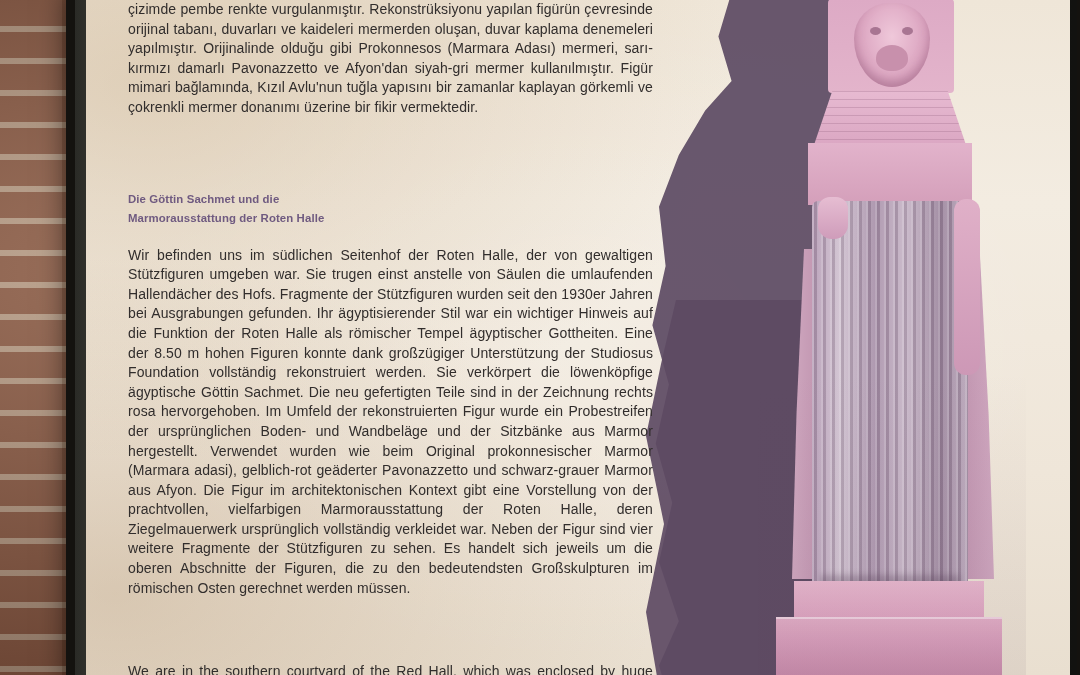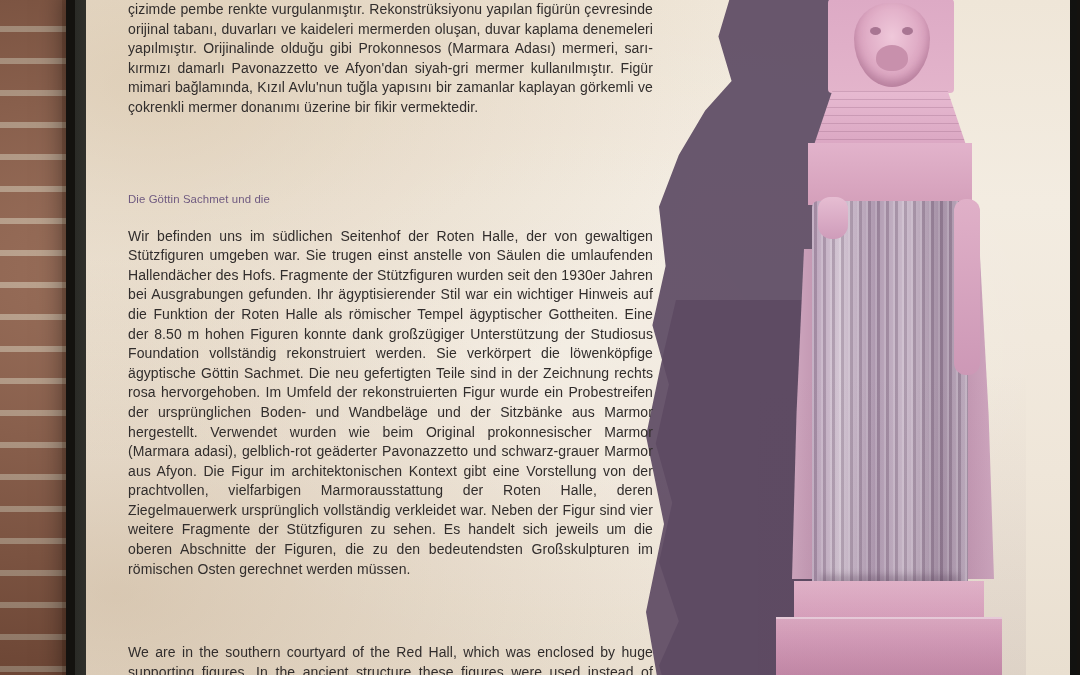--- a/index.html
+++ b/index.html
@@ -136,21 +136,21 @@
     text-align: justify;
     letter-spacing: .1px;
   }
   .sec-gap { height: 26px; }
   .sec-gap-lg { height: 46px; }
   h3.heading {
     margin: 0;
     font-size: 11.4px;
     line-height: 19px;
     color: #6f5a80;
-    font-weight: 400;
+    font-weight: 700;
     letter-spacing: .1px;
   }
   .head-gap { height: 18px; }
 
   
   .statue-wrap {
     position: absolute;
     left: 672px;
     top: -6px;
     width: 268px;
@@ -362,20 +362,21 @@
   <div class="text-col">
 
     <p class="body">çizimde pembe renkte vurgulanmıştır. Rekonstrüksiyonu yapılan figürün çevresinde orijinal tabanı, duvarları ve kaideleri mermerden oluşan, duvar kaplama denemeleri yapılmıştır. Orijinalinde olduğu gibi Prokonnesos (Marmara Adası) mermeri, sarı-kırmızı damarlı Pavonazzetto ve Afyon'dan siyah-gri mermer kullanılmıştır. Figür mimari bağlamında, Kızıl Avlu'nun tuğla yapısını bir zamanlar kaplayan görkemli ve çokrenkli mermer donanımı üzerine bir fikir vermektedir.</p>
 
     <div class="sec-gap"></div>
 
 
     <div class="sec-gap-lg"></div>
 
     <h3 class="heading">Die Göttin Sachmet und die</h3>
+    <h3 class="heading">Marmorausstattung der Roten Halle</h3>
 
     <div class="head-gap"></div>
 
     <p class="body">Wir befinden uns im südlichen Seitenhof der Roten Halle, der von gewaltigen Stützfiguren umgeben war. Sie trugen einst anstelle von Säulen die umlaufenden Hallendächer des Hofs. Fragmente der Stützfiguren wurden seit den 1930er Jahren bei Ausgrabungen gefunden. Ihr ägyptisierender Stil war ein wichtiger Hinweis auf die Funktion der Roten Halle als römischer Tempel ägyptischer Gottheiten. Eine der 8.50 m hohen Figuren konnte dank großzügiger Unterstützung der Studiosus Foundation vollständig rekonstruiert werden. Sie verkörpert die löwenköpfige ägyptische Göttin Sachmet. Die neu gefertigten Teile sind in der Zeichnung rechts rosa hervorgehoben. Im Umfeld der rekonstruierten Figur wurde ein Probestreifen der ursprünglichen Boden- und Wandbeläge und der Sitzbänke aus Marmor hergestellt. Verwendet wurden wie beim Original prokonnesischer Marmor (Marmara adasi), gelblich-rot geäderter Pavonazzetto und schwarz-grauer Marmor aus Afyon. Die Figur im architektonischen Kontext gibt eine Vorstellung von der prachtvollen, vielfarbigen Marmorausstattung der Roten Halle, deren Ziegelmauerwerk ursprünglich vollständig verkleidet war. Neben der Figur sind vier weitere Fragmente der Stützfiguren zu sehen. Es handelt sich jeweils um die oberen Abschnitte der Figuren, die zu den bedeutendsten Großskulpturen im römischen Osten gerechnet werden müssen.</p>
 
     <div class="sec-gap-lg"></div>
 
 
     <div class="head-gap"></div>
 

